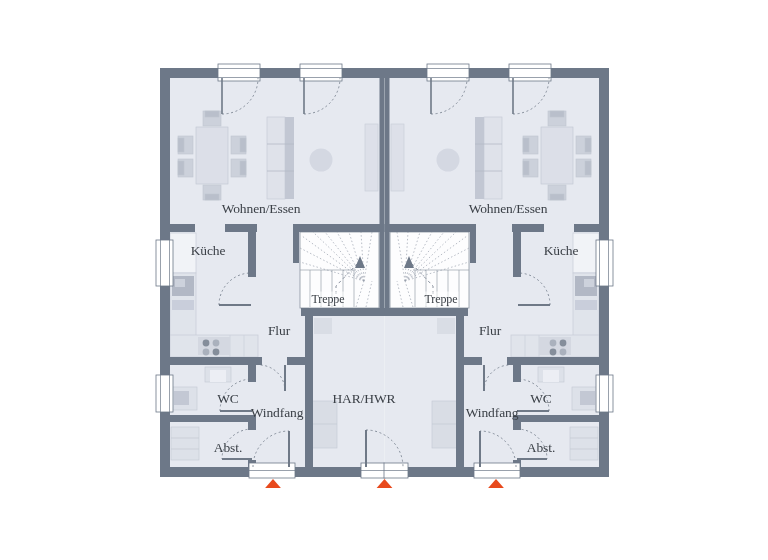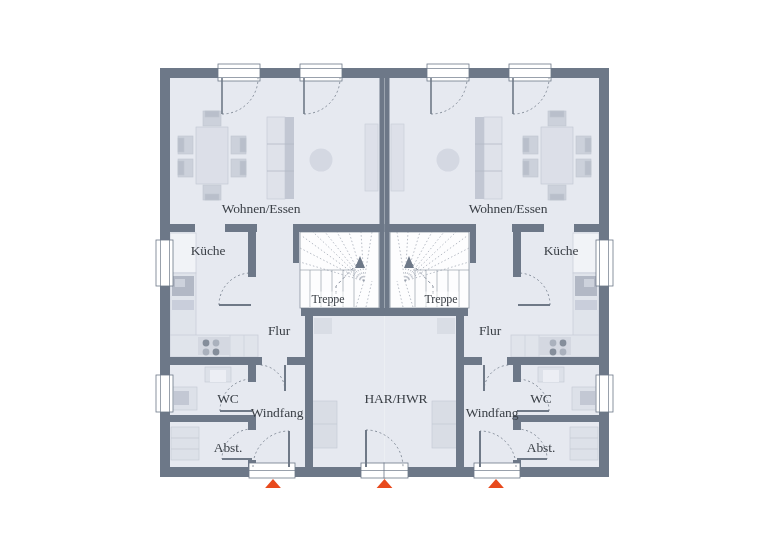--- a/index.html
+++ b/index.html
@@ -217,15 +217,15 @@
 <div class="lbl small onstair" style="left:328px;top:299px">Treppe</div>
 <div class="lbl small onstair" style="left:441px;top:299px">Treppe</div>
 <div class="lbl" style="left:279px;top:331px">Flur</div>
 <div class="lbl" style="left:490px;top:331px">Flur</div>
 <div class="lbl" style="left:228px;top:399px">WC</div>
 <div class="lbl" style="left:541px;top:399px">WC</div>
 <div class="lbl" style="left:277px;top:413px">Windfang</div>
 <div class="lbl" style="left:492px;top:413px">Windfang</div>
 <div class="lbl" style="left:228px;top:448px">Abst.</div>
 <div class="lbl" style="left:541px;top:448px">Abst.</div>
-<div class="lbl" style="left:396px;top:399px">HAR/HWR</div>
+<div class="lbl" style="left:364px;top:399px">HAR/HWR</div>
 
 </div>
 
 </body></html>

